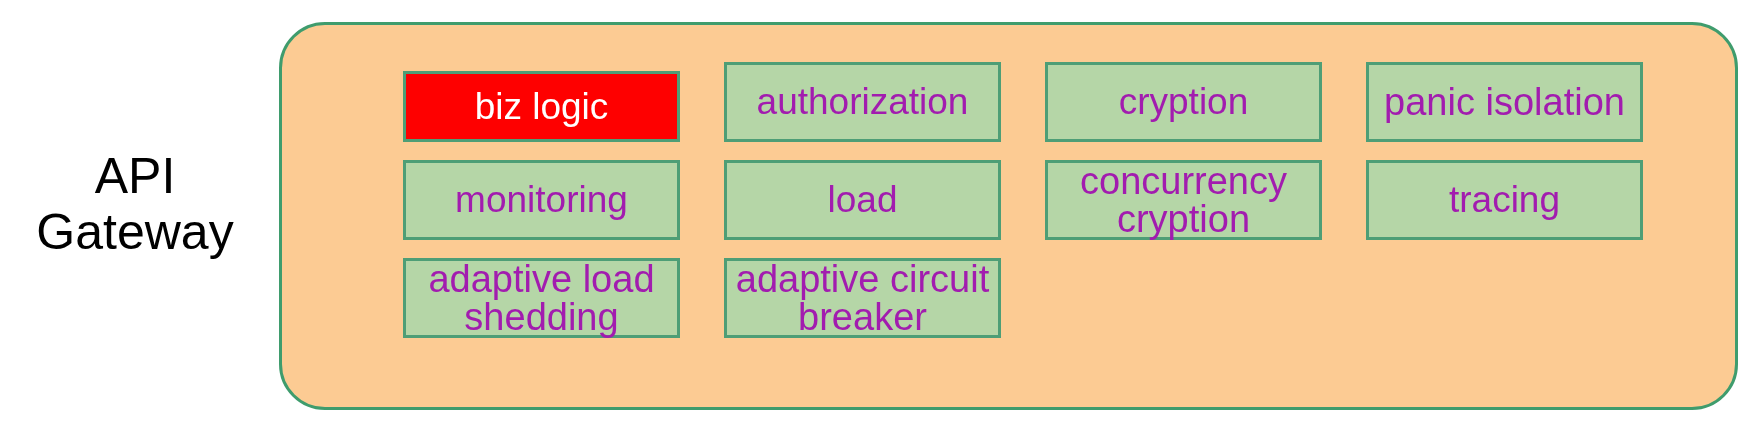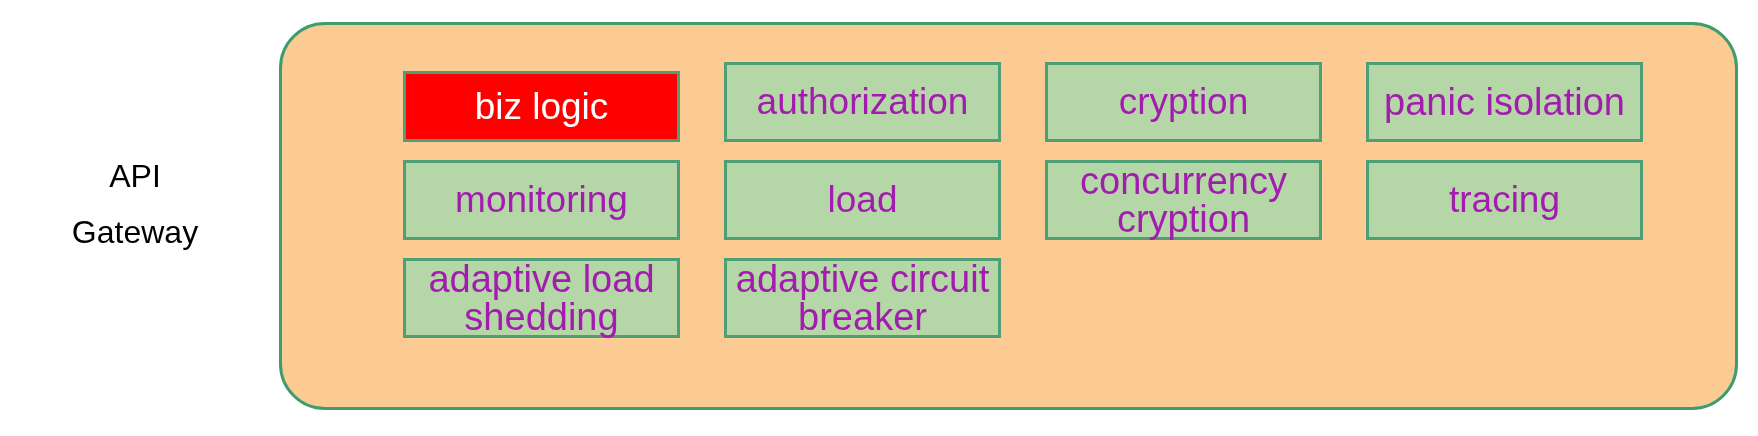--- a/index.html
+++ b/index.html
@@ -23,21 +23,21 @@
   }
 
   
   #gateway-label {
     position: absolute;
     left: 0px;
     top: 148px;
     width: 270px;
     text-align: center;
     color: #000000;
-    font-size: 32px;
+    font-size: 50px;
     line-height: 56px;
     font-family: "Liberation Sans", sans-serif;
     white-space: pre-line;
     letter-spacing: 0px;
   }
 
   
   #gateway-container {
     position: absolute;
     left: 279px;

